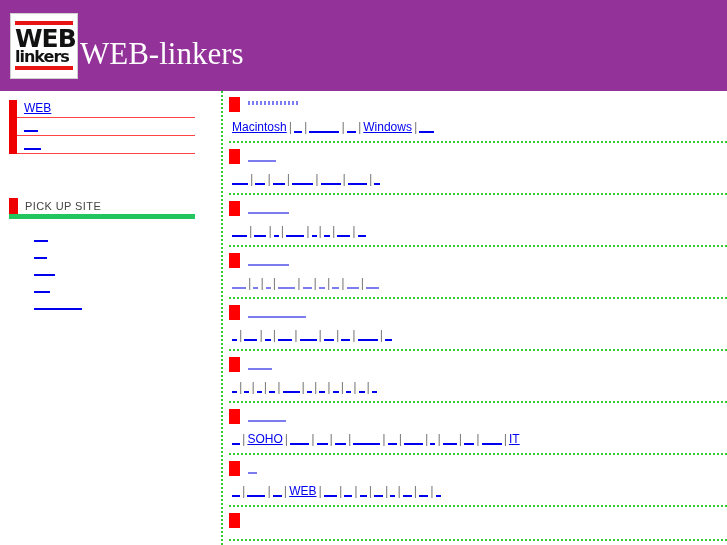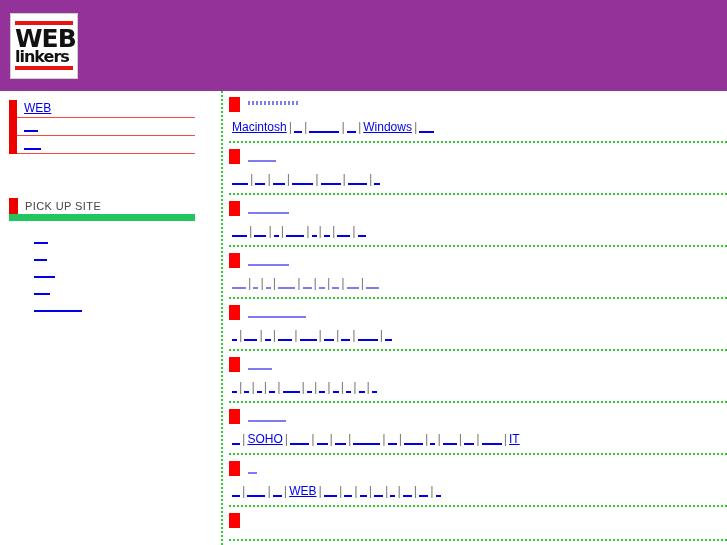--- a/index.html
+++ b/index.html
@@ -106,21 +106,21 @@
   }
 
   
   .pickup {
     margin: 44px 0 0 9px;
     width: 186px;
   }
   .pickup-head {
     display: flex;
     align-items: stretch;
-    border-bottom: 7px solid #22c55e;
+    border-bottom: 5px solid #22c55e;
     height: 16px;
   }
   .pickup-square {
     width: 9px;
     flex: 0 0 9px;
     background: #ee0000;
   }
   .pickup-label {
     font-size: 11px;
     color: #444444;
@@ -207,20 +207,21 @@
 </head>
 <body>
 
 <div class="header">
   <div class="logo-box">
     <div class="logo-rule"></div>
     <div class="logo-word logo-web">WEB</div>
     <div class="logo-word logo-linkers">linkers</div>
     <div class="logo-rule bottom"></div>
   </div>
+  <div class="site-title">WEB-linkers</div>
 </div>
 
 <div class="page">
 
   <div class="sidebar">
 
     <div class="navblock">
       <div class="navbar-red"></div>
       <div class="navrows">
           <div class="navrow"><a>WEB</a></div>

